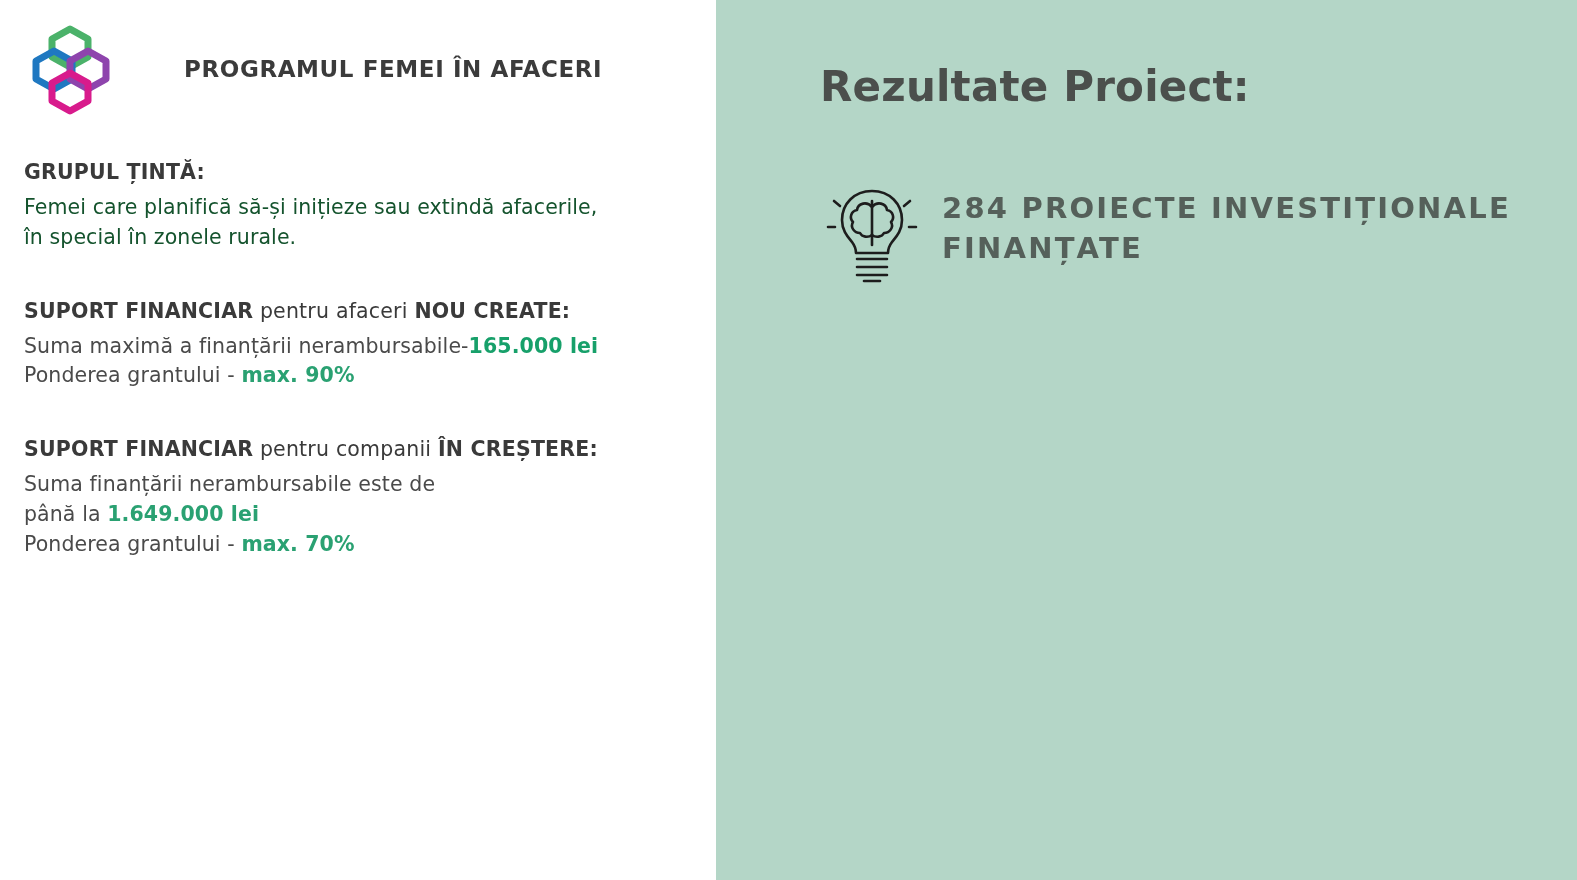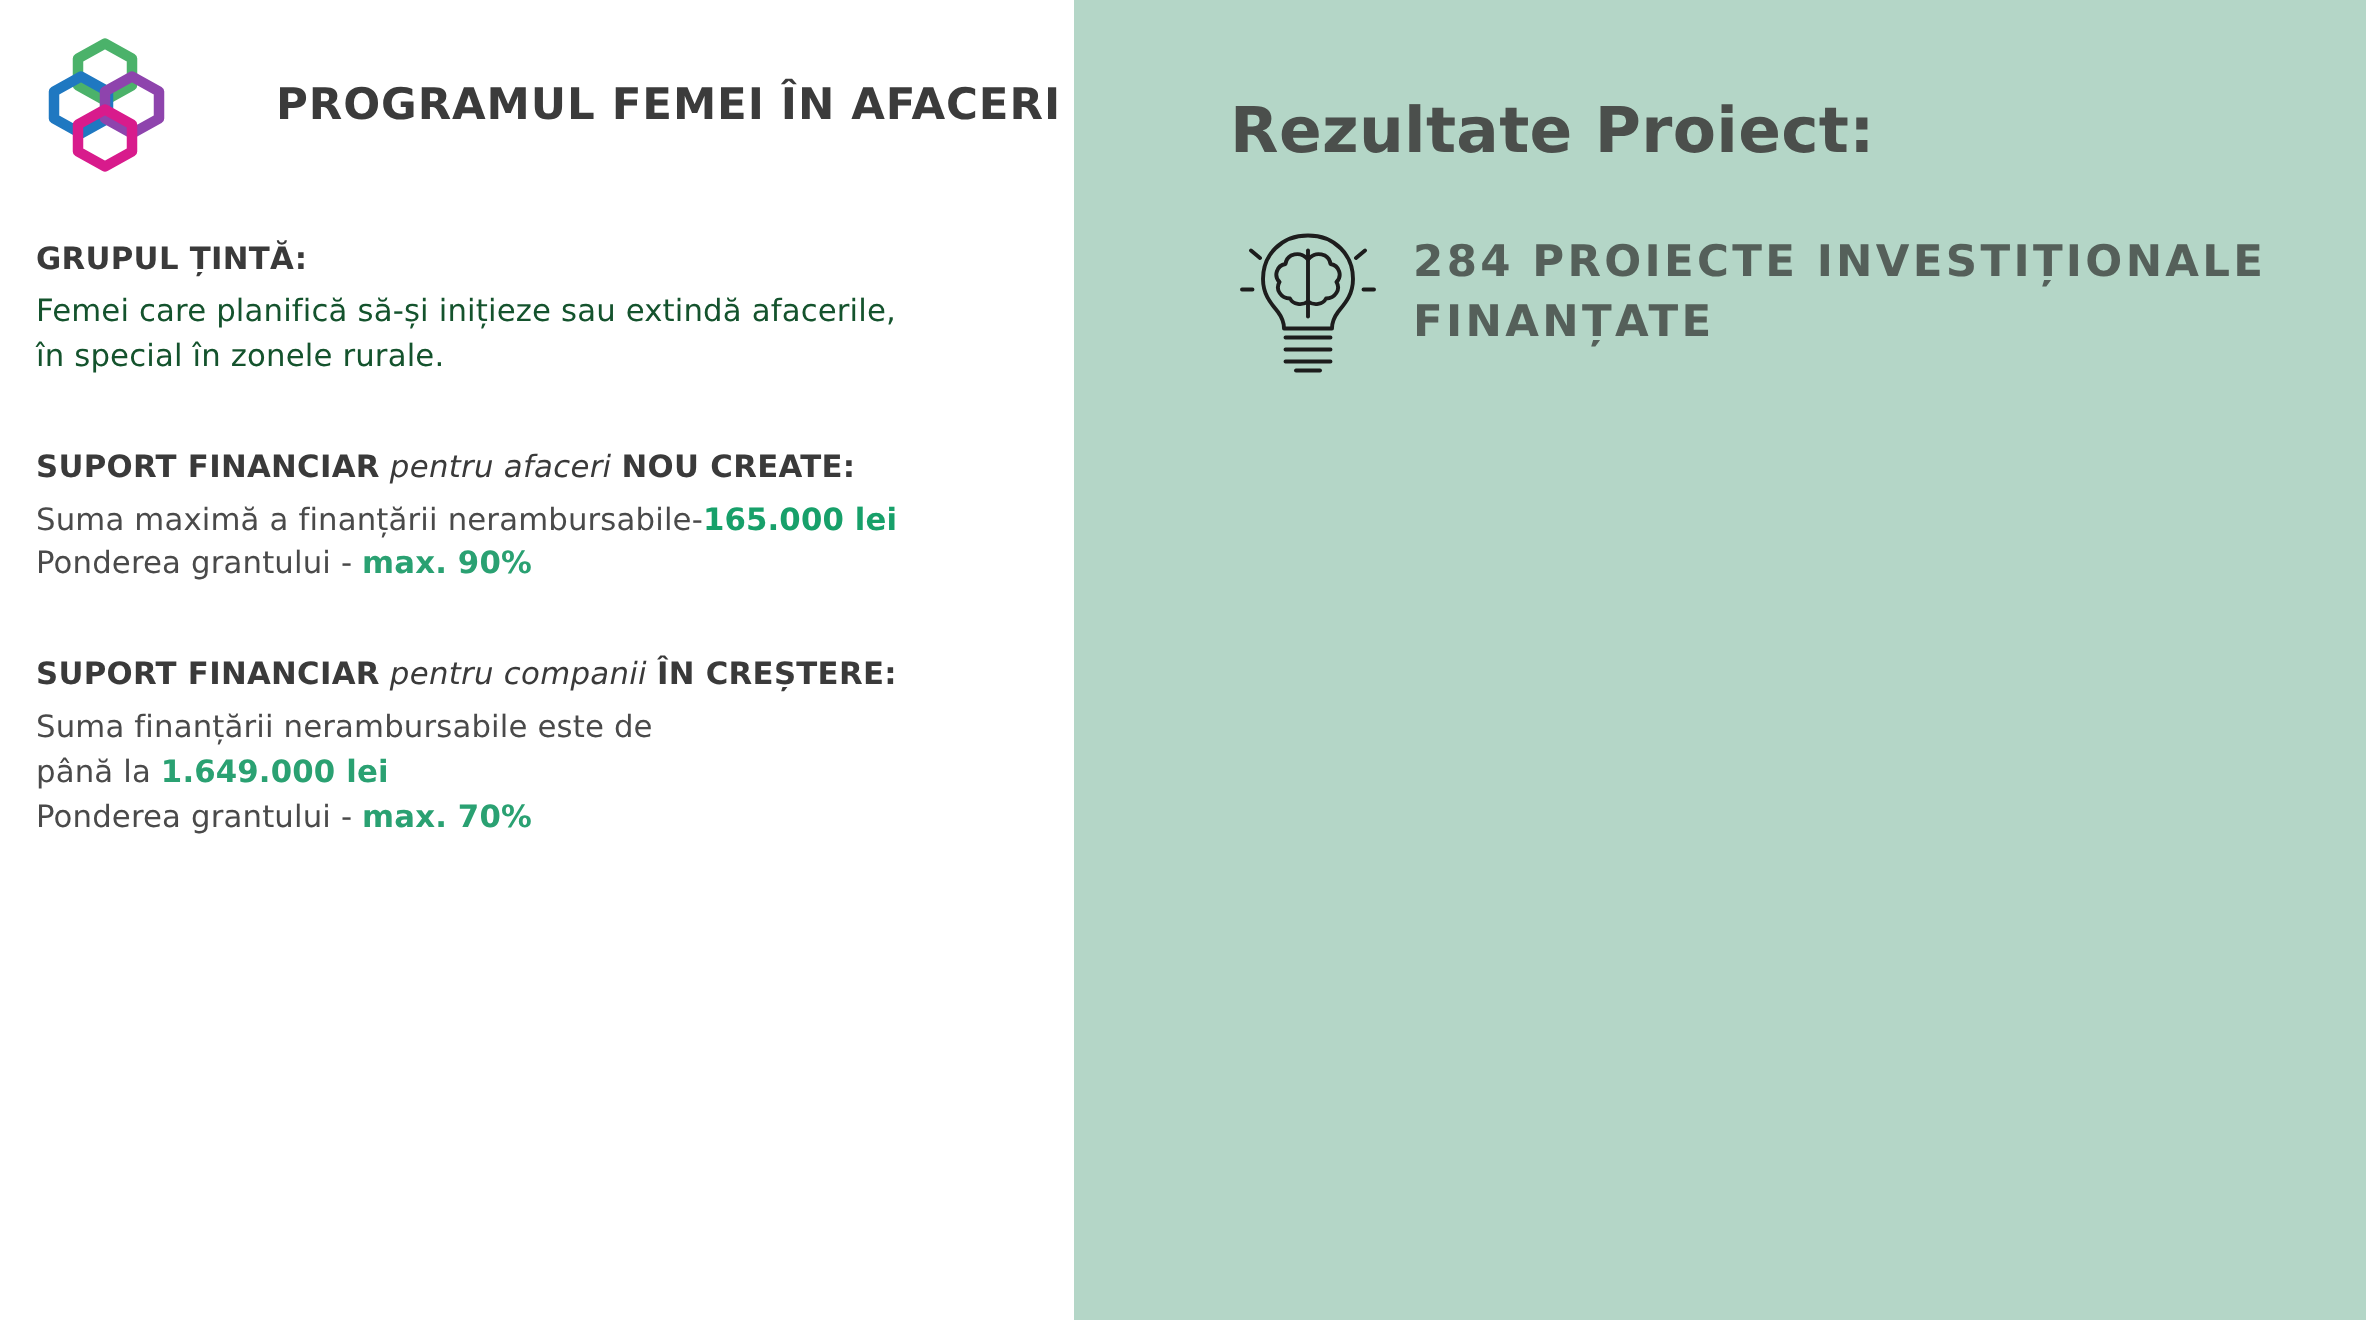--- a/index.html
+++ b/index.html
@@ -34,21 +34,21 @@
     padding: 28px 0 0 18px;
     height: 110px;
     box-sizing: border-box;
   }
   .logo {
     width: 108px;
     height: 96px;
     flex: 0 0 108px;
   }
   .program-title {
-    font-size: 29px;
+    font-size: 23px;
     font-weight: bold;
     letter-spacing: 0.6px;
     color: #3b3b3b;
     margin-left: 58px;
     white-space: nowrap;
     font-family: "DejaVu Sans", "Liberation Sans", sans-serif;
   }
   .left-body {
     padding: 48px 14px 0 24px;
   }
@@ -56,21 +56,21 @@
   .block:last-child { margin-bottom: 0; }
 
   .b-head {
     font-size: 20.5px;
     font-weight: bold;
     color: #3a3a3a;
     letter-spacing: 0.2px;
     line-height: 1.42;
     margin-bottom: 6px;
   }
-  .b-head .reg { font-weight: normal; font-style: italic; }
+  .b-head .reg { font-weight: normal; }
   .b-line {
     font-size: 20.5px;
     color: #4a4a4a;
     line-height: 1.45;
     letter-spacing: 0.1px;
   }
   .muted { color: #14532d; }
   .green { color: #17a06a; font-weight: bold; }
   .green-soft { color: #2aa172; font-weight: bold; }
 
@@ -86,21 +86,21 @@
   .right-title {
     font-size: 42px;
     font-weight: bold;
     color: #4b4f4c;
     letter-spacing: 0.2px;
     margin: 14px 0 0 0;
   }
   .result {
     display: flex;
     align-items: flex-start;
-    margin-top: 38px;
+    margin-top: 72px;
   }
   .result:first-of-type { margin-top: 58px; }
   .res-icon {
     flex: 0 0 104px;
     width: 104px;
     height: 104px;
     margin-right: 18px;
     display: flex;
     align-items: flex-start;
     justify-content: center;

